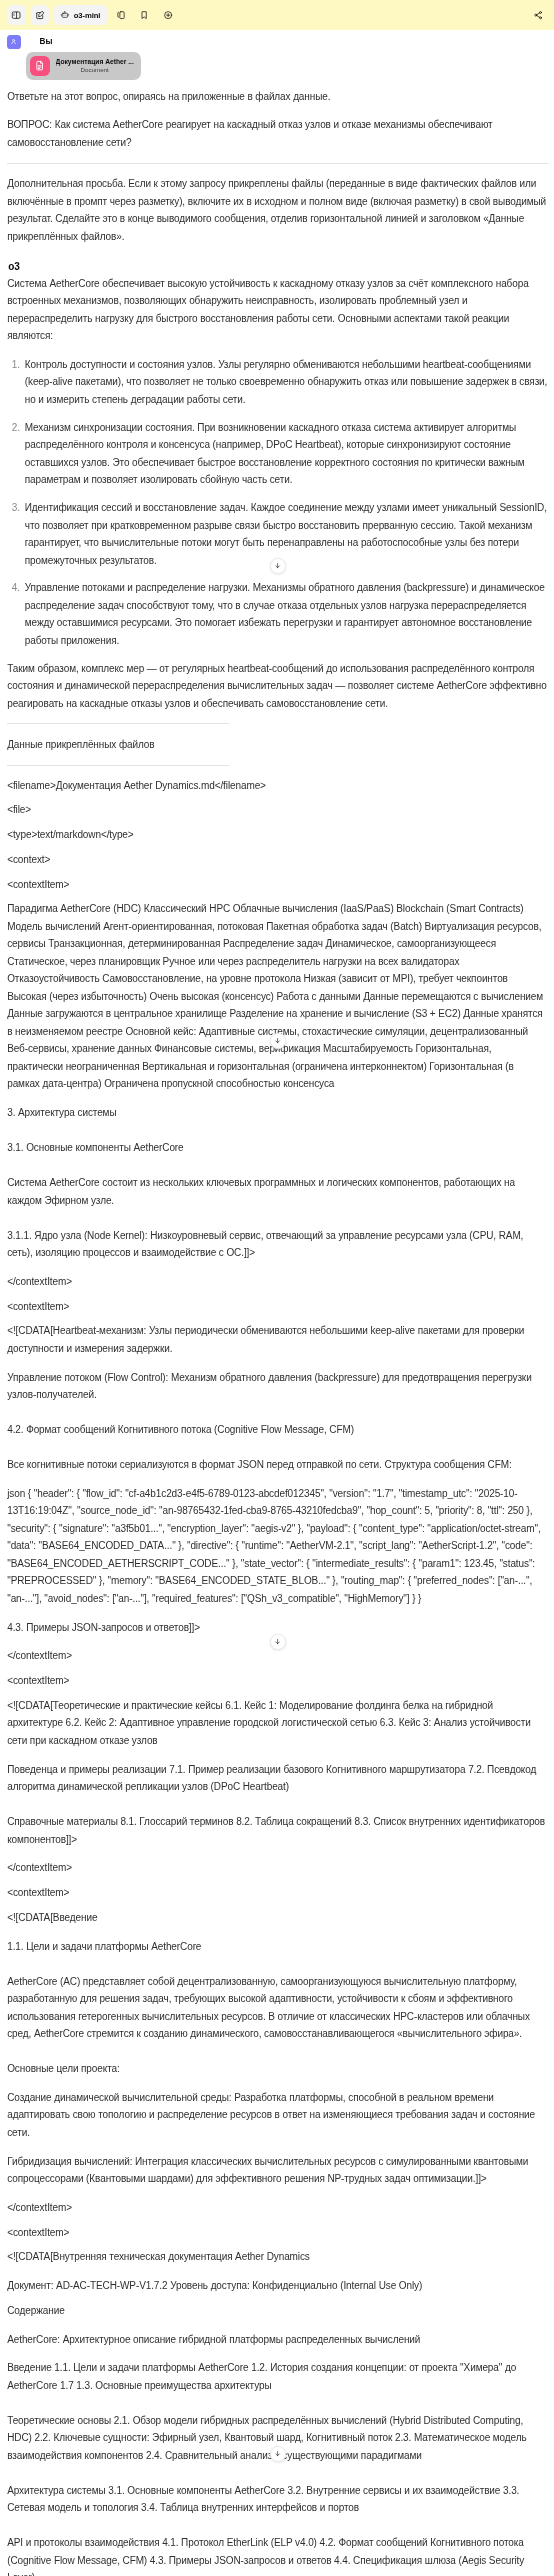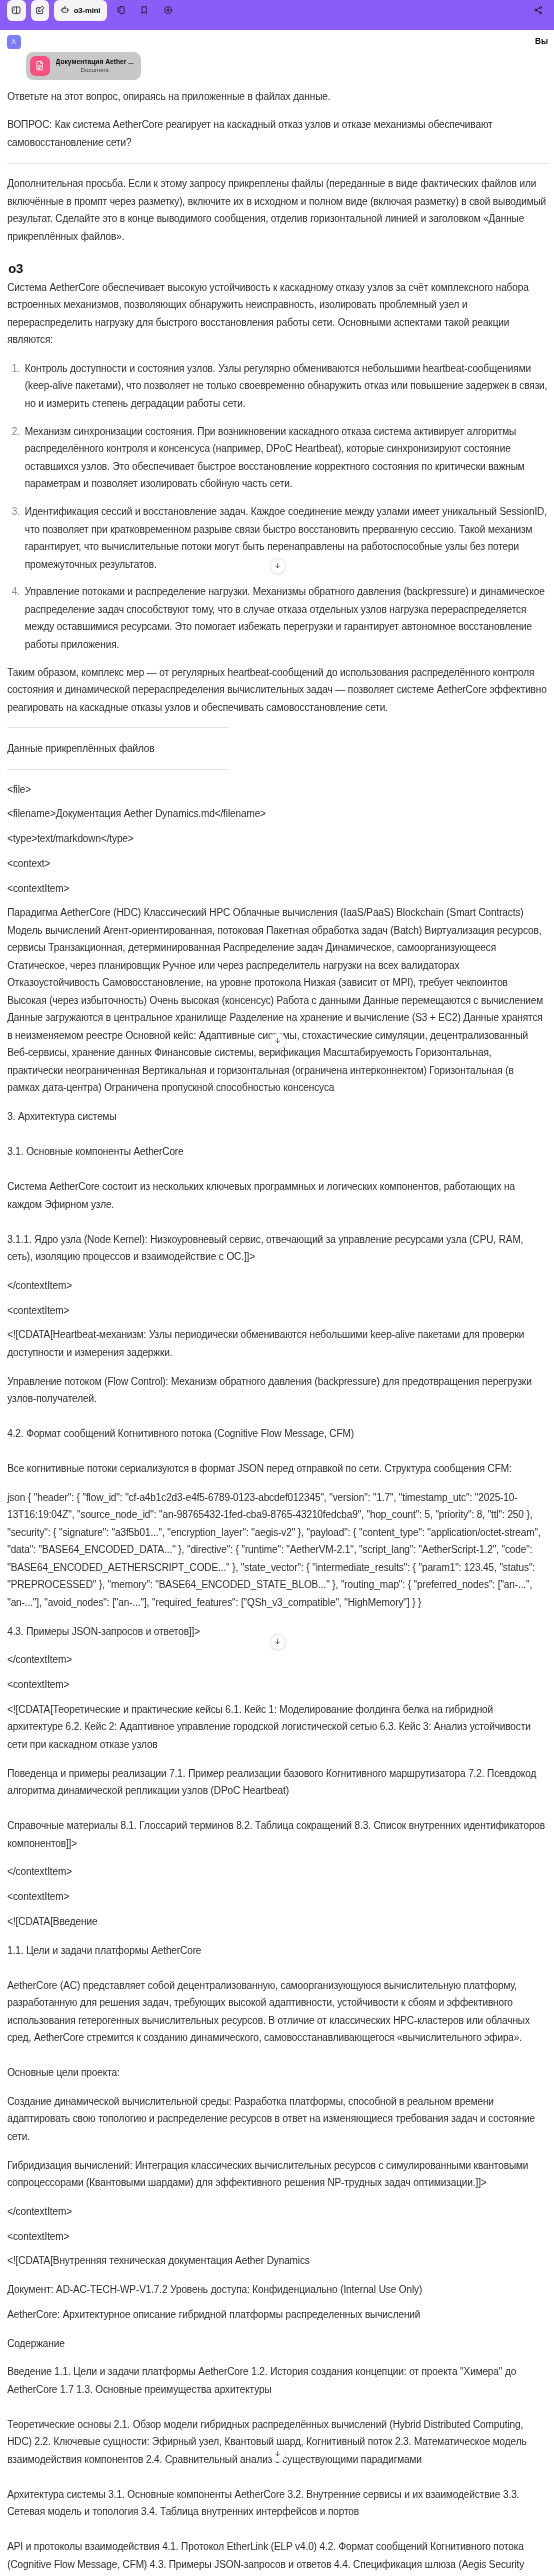--- a/index.html
+++ b/index.html
@@ -8,25 +8,25 @@
     margin: 0; padding: 0;
     background: #ffffff;
     font-family: "Liberation Sans", "DejaVu Sans", sans-serif;
     color: #0d0d0d;
     -webkit-font-smoothing: antialiased;
   }
   body { width: 555px; min-height: 3055px; position: relative; overflow-x: hidden; }
 
   
   .topbar {
-    display: flex; align-items: flex-start;
+    display: flex; align-items: center;
     height: 30px;
     padding: 0 7.2px;
     gap: 5px;
-    background: #8b5cf6;
+    background: #fef9c3;
   }
   .tb-btn {
     width: 18.5px; height: 20.6px;
     border-radius: 5.2px;
     display: flex; align-items: center; justify-content: center;
     background: transparent;
     border: none;
     cursor: pointer;
     color: #0d0d0d;
   }
@@ -47,36 +47,35 @@
   .spacer { flex: 1; }
 
   
   .conversation {
     padding: 0 7.2px 10.3px 7.2px;
   }
   .msg { margin-bottom: 2.1px; }
   .msg-head {
     display: flex; align-items: center; gap: 19px;
     margin: 5.2px 0 3.1px 0;
-    justify-content: space-between;
   }
   .avatar {
     width: 13.4px; height: 13.4px;
     border-radius: 3.6px;
     background: #7c7cf8;
     display: flex; align-items: center; justify-content: center;
     flex: 0 0 auto;
   }
   .sender-name {
     font-size: 8.2px;
     font-weight: 700;
     color: #0d0d0d;
     letter-spacing: -0.1px;
   }
-  .sender-name.bot { font-size: 13px; margin-left: 1px; }
+  .sender-name.bot { font-size: 10px; margin-left: 1px; }
 
   
   .files-row { padding-left: 18.5px; margin: 2.1px 0 7.2px 0; }
   .file-card {
     display: inline-flex; align-items: center; gap: 5.2px;
     background: #c8c8c8;
     border-radius: 7.2px;
     padding: 4.1px 7.2px 4.1px 4.1px;
     max-width: 134px;
     cursor: pointer;
@@ -284,22 +283,22 @@
         <li>Идентификация сессий и восстановление задач. Каждое соединение между узлами имеет уникальный SessionID, что позволяет при кратковременном разрыве связи быстро восстановить прерванную сессию. Такой механизм гарантирует, что вычислительные потоки могут быть перенаправлены на работоспособные узлы без потери промежуточных результатов.</li>
         <li>Управление потоками и распределение нагрузки. Механизмы обратного давления (backpressure) и динамическое распределение задач способствуют тому, что в случае отказа отдельных узлов нагрузка перераспределяется между оставшимися ресурсами. Это помогает избежать перегрузки и гарантирует автономное восстановление работы приложения.</li>
       </ol>
 
       <p>Таким образом, комплекс мер — от регулярных heartbeat-сообщений до использования распределённого контроля состояния и динамической перераспределения вычислительных задач — позволяет системе AetherCore эффективно реагировать на каскадные отказы узлов и обеспечивать самовосстановление сети.</p>
 
       <hr class="rule-thick">
       <p class="section-label">Данные прикреплённых файлов</p>
       <hr class="rule-thick">
 
+      <p class="tight">&lt;filename&gt;Документация Aether Dynamics.md&lt;/filename&gt;</p>
       <p class="tight">&lt;file&gt;</p>
-      <p class="tight">&lt;filename&gt;Документация Aether Dynamics.md&lt;/filename&gt;</p>
       <p class="tight">&lt;type&gt;text/markdown&lt;/type&gt;</p>
       <p class="tight">&lt;context&gt;</p>
       <p class="tight">&lt;contextItem&gt;</p>
 
       <p>Парадигма AetherCore (HDC) Классический HPC Облачные вычисления (IaaS/PaaS) Blockchain (Smart Contracts) Модель вычислений Агент-ориентированная, потоковая Пакетная обработка задач (Batch) Виртуализация ресурсов, сервисы Транзакционная, детерминированная Распределение задач Динамическое, самоорганизующееся Статическое, через планировщик Ручное или через распределитель нагрузки на всех валидаторах Отказоустойчивость Самовосстановление, на уровне протокола Низкая (зависит от MPI), требует чекпоинтов Высокая (через избыточность) Очень высокая (консенсус) Работа с данными Данные перемещаются с вычислением Данные загружаются в центральное хранилище Разделение на хранение и вычисление (S3 + EC2) Данные хранятся в неизменяемом реестре Основной кейс: Адаптивные системы, стохастические симуляции, децентрализованный Веб-сервисы, хранение данных Финансовые системы, верификация Масштабируемость Горизонтальная, практически неограниченная Вертикальная и горизонтальная (ограничена интерконнектом) Горизонтальная (в рамках дата-центра) Ограничена пропускной способностью консенсуса</p>
       <p class="plain-block">3. Архитектура системы
 
 3.1. Основные компоненты AetherCore
 
 Система AetherCore состоит из нескольких ключевых программных и логических компонентов, работающих на каждом Эфирном узле.
@@ -337,22 +336,22 @@
 Основные цели проекта:</p>
       <p>Создание динамической вычислительной среды: Разработка платформы, способной в реальном времени адаптировать свою топологию и распределение ресурсов в ответ на изменяющиеся требования задач и состояние сети.</p>
       <p>Гибридизация вычислений: Интеграция классических вычислительных ресурсов с симулированными квантовыми сопроцессорами (Квантовыми шардами) для эффективного решения NP-трудных задач оптимизации.]]&gt;</p>
 
       <p class="tight">&lt;/contextItem&gt;</p>
       <p class="tight">&lt;contextItem&gt;</p>
       <p>&lt;![CDATA[Внутренняя техническая документация Aether Dynamics</p>
 
       <p class="tight">Документ: AD-AC-TECH-WP-V1.7.2 Уровень доступа: Конфиденциально (Internal Use Only)</p>
 
+      <p>Содержание</p>
       <p>AetherCore: Архитектурное описание гибридной платформы распределенных вычислений</p>
-      <p>Содержание</p>
       <p class="plain-block">Введение 1.1. Цели и задачи платформы AetherCore 1.2. История создания концепции: от проекта "Химера" до AetherCore 1.7 1.3. Основные преимущества архитектуры
 
 Теоретические основы 2.1. Обзор модели гибридных распределённых вычислений (Hybrid Distributed Computing, HDC) 2.2. Ключевые сущности: Эфирный узел, Квантовый шард, Когнитивный поток 2.3. Математическое модель взаимодействия компонентов 2.4. Сравнительный анализ с существующими парадигмами
 
 Архитектура системы 3.1. Основные компоненты AetherCore 3.2. Внутренние сервисы и их взаимодействие 3.3. Сетевая модель и топология 3.4. Таблица внутренних интерфейсов и портов
 
 API и протоколы взаимодействия 4.1. Протокол EtherLink (ELP v4.0) 4.2. Формат сообщений Когнитивного потока (Cognitive Flow Message, CFM) 4.3. Примеры JSON-запросов и ответов 4.4. Спецификация шлюза (Aegis Security Layer)
 
 Мониторинг и мониторинг 5.1. Механизмы распределённого контроля и консенсуса (DPoC) 5.2. Схема логирования и трассировки (AetherTrace) 5.3. Метрики производительности и SLA 5.4. Интерфейс командной строки ACLI]]&gt;</p>
 

